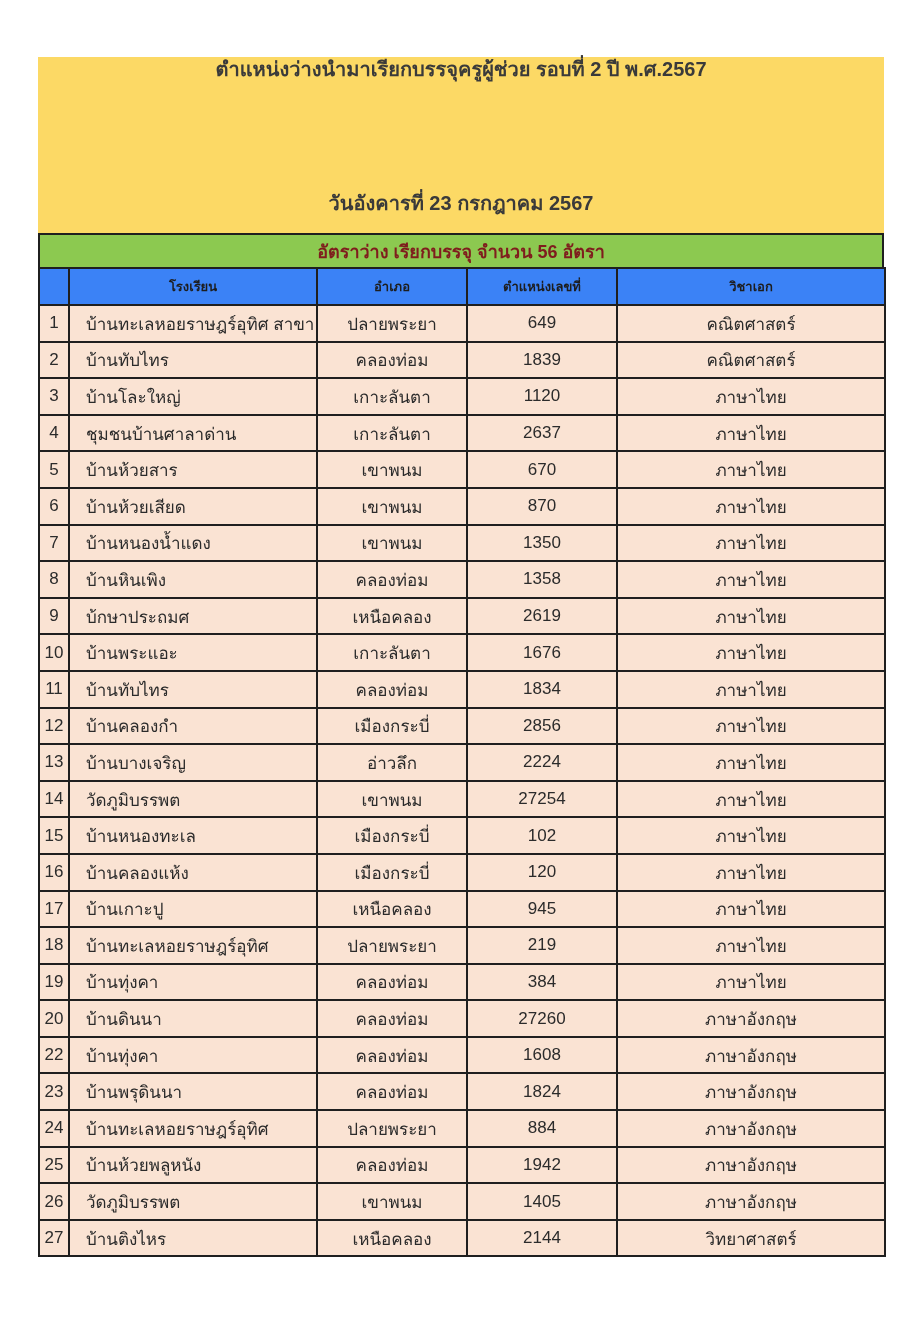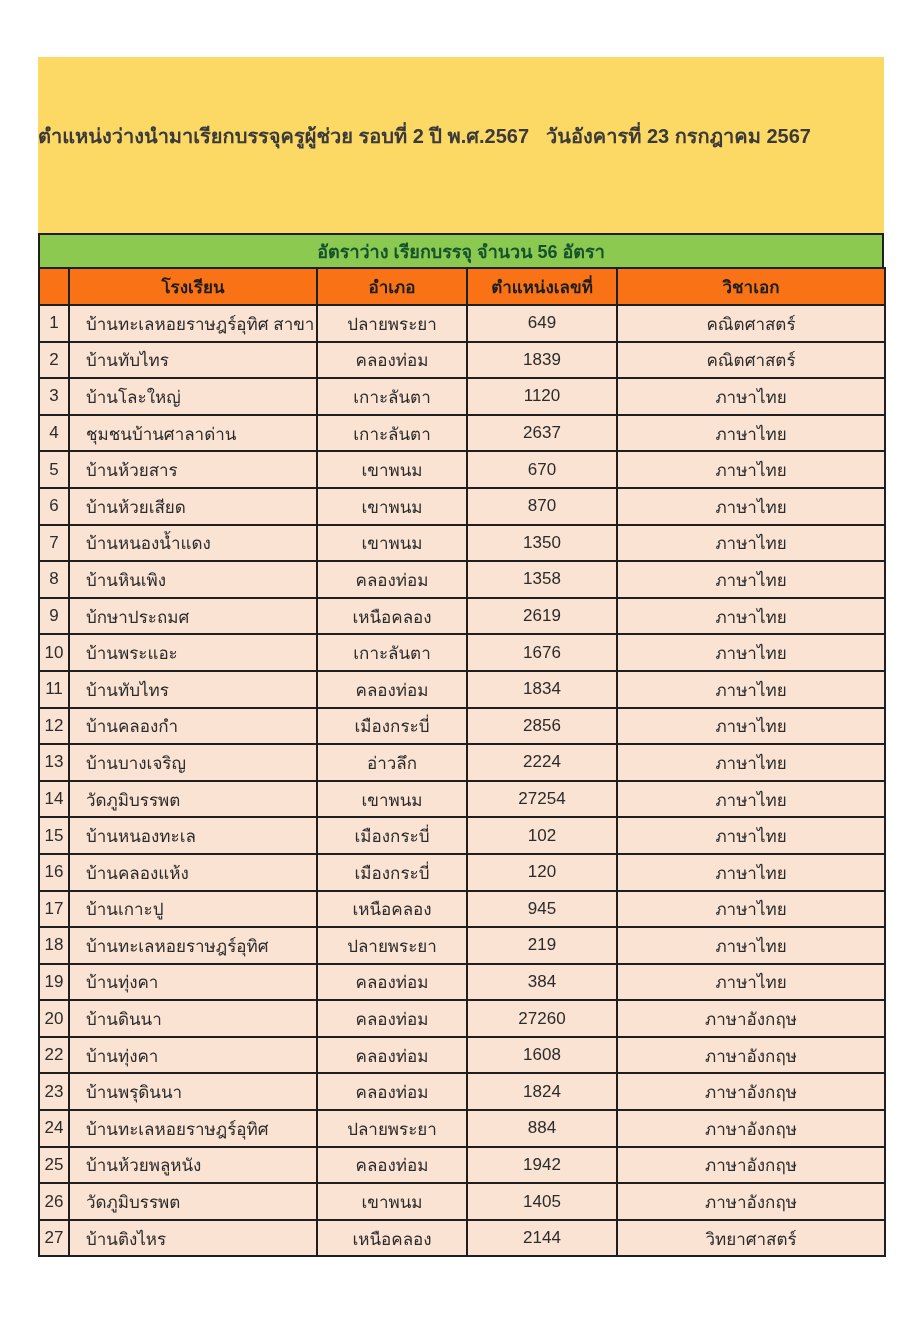--- a/index.html
+++ b/index.html
@@ -14,23 +14,23 @@
     overflow: hidden;
   }
   .banner {
     position: absolute;
     left: 38px;
     top: 57px;
     width: 846px;
     height: 176px;
     background: #FCD965;
     display: flex;
-    flex-direction: row;
+    flex-direction: column;
     align-items: center;
-    justify-content: flex-start;
+    justify-content: space-between;
     gap: 17px;
     padding-bottom: 18px;
   }
   .banner-line {
     font-size: 20px;
     line-height: 24px;
     font-weight: bold;
     color: #3a3a3a;
     white-space: nowrap;
   }
@@ -42,41 +42,41 @@
     height: 36px;
     background: #8CC950;
     border: 2px solid #1f1f1f;
     display: flex;
     align-items: center;
     justify-content: center;
   }
   .summary-label {
     font-size: 18px;
     font-weight: bold;
-    color: #14532d;
+    color: #7f1d1d;
     white-space: nowrap;
   }
   table.tbl {
     position: absolute;
     left: 38px;
     top: 267px;
     width: 846px;
     border-collapse: collapse;
     table-layout: fixed;
   }
   .tbl th, .tbl td {
     border: 2px solid #1f1f1f;
     overflow: hidden;
     white-space: nowrap;
     vertical-align: middle;
   }
   .tbl th {
-    background: #f97316;
+    background: #3b82f6;
     height: 37px;
-    font-size: 17px;
+    font-size: 13px;
     font-weight: bold;
     color: #1d1d1d;
     text-align: center;
   }
   .tbl td {
     background: #FAE3D3;
     height: 36.6px;
     font-size: 17px;
     color: #2b2b2b;
     text-align: center;

